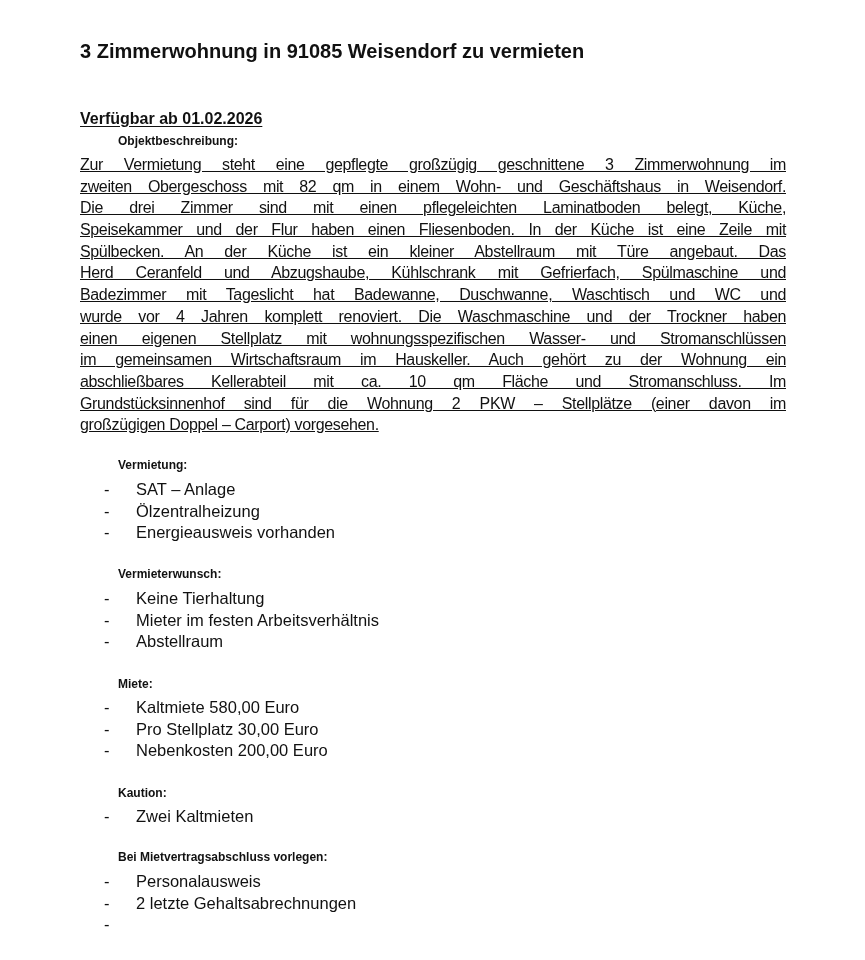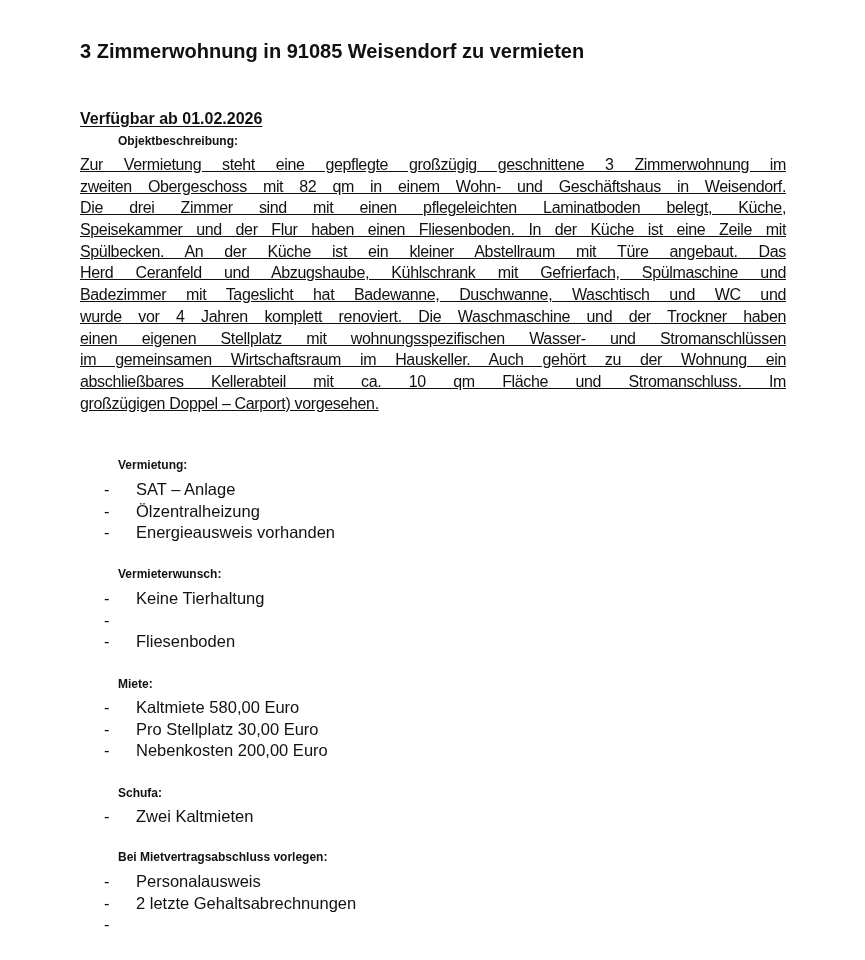--- a/index.html
+++ b/index.html
@@ -53,45 +53,46 @@
     <span class="desc-line">zweiten Obergeschoss mit 82 qm in einem Wohn- und Geschäftshaus in Weisendorf.</span>
     <span class="desc-line">Die drei Zimmer sind mit einen pflegeleichten Laminatboden belegt, Küche,</span>
     <span class="desc-line">Speisekammer und der Flur haben einen Fliesenboden. In der Küche ist eine Zeile mit</span>
     <span class="desc-line">Spülbecken. An der Küche ist ein kleiner Abstellraum mit Türe angebaut. Das</span>
     <span class="desc-line">Herd Ceranfeld und Abzugshaube, Kühlschrank mit Gefrierfach, Spülmaschine und</span>
     <span class="desc-line">Badezimmer mit Tageslicht hat Badewanne, Duschwanne, Waschtisch und WC und</span>
     <span class="desc-line">wurde vor 4 Jahren komplett renoviert. Die Waschmaschine und der Trockner haben</span>
     <span class="desc-line">einen eigenen Stellplatz mit wohnungsspezifischen Wasser- und Stromanschlüssen</span>
     <span class="desc-line">im gemeinsamen Wirtschaftsraum im Hauskeller. Auch gehört zu der Wohnung ein</span>
     <span class="desc-line">abschließbares Kellerabteil mit ca. 10 qm Fläche und Stromanschluss. Im</span>
+    <span class="desc-line">Grundstücksinnenhof sind für die Wohnung 2 PKW – Stellplätze (einer davon im</span>
     <span class="desc-line last">großzügigen Doppel – Carport) vorgesehen.</span>
   </div>
 
   <div class="section-heading" style="top:458px">Vermietung:</div>
   <ul class="list" style="top:479px">
     <li><span class="dash">-</span><span>SAT – Anlage</span></li>
     <li><span class="dash">-</span><span>Ölzentralheizung</span></li>
     <li><span class="dash">-</span><span>Energieausweis vorhanden</span></li>
   </ul>
 
   <div class="section-heading" style="top:567px">Vermieterwunsch:</div>
   <ul class="list" style="top:588px">
     <li><span class="dash">-</span><span>Keine Tierhaltung</span></li>
-    <li><span class="dash">-</span></li>
-    <li><span class="dash">-</span><span>Fliesenboden</span></li>
+    <li><span class="dash">-</span><span>Mieter im festen Arbeitsverhältnis</span></li>
+    <li><span class="dash">-</span><span>Abstellraum</span></li>
   </ul>
 
   <div class="section-heading" style="top:677px">Miete:</div>
   <ul class="list" style="top:697px">
     <li><span class="dash">-</span><span>Kaltmiete 580,00 Euro</span></li>
     <li><span class="dash">-</span><span>Pro Stellplatz 30,00 Euro</span></li>
     <li><span class="dash">-</span><span>Nebenkosten 200,00 Euro</span></li>
   </ul>
 
-  <div class="section-heading" style="top:786px">Schufa:</div>
+  <div class="section-heading" style="top:786px">Kaution:</div>
   <ul class="list" style="top:806px">
     <li><span class="dash">-</span><span>Zwei Kaltmieten</span></li>
   </ul>
 
   <div class="section-heading" style="top:850px">Bei Mietvertragsabschluss vorlegen:</div>
   <ul class="list" style="top:871px">
     <li><span class="dash">-</span><span>Personalausweis</span></li>
     <li><span class="dash">-</span><span>2 letzte Gehaltsabrechnungen</span></li>
     <li><span class="dash">-</span></li>
   </ul>

